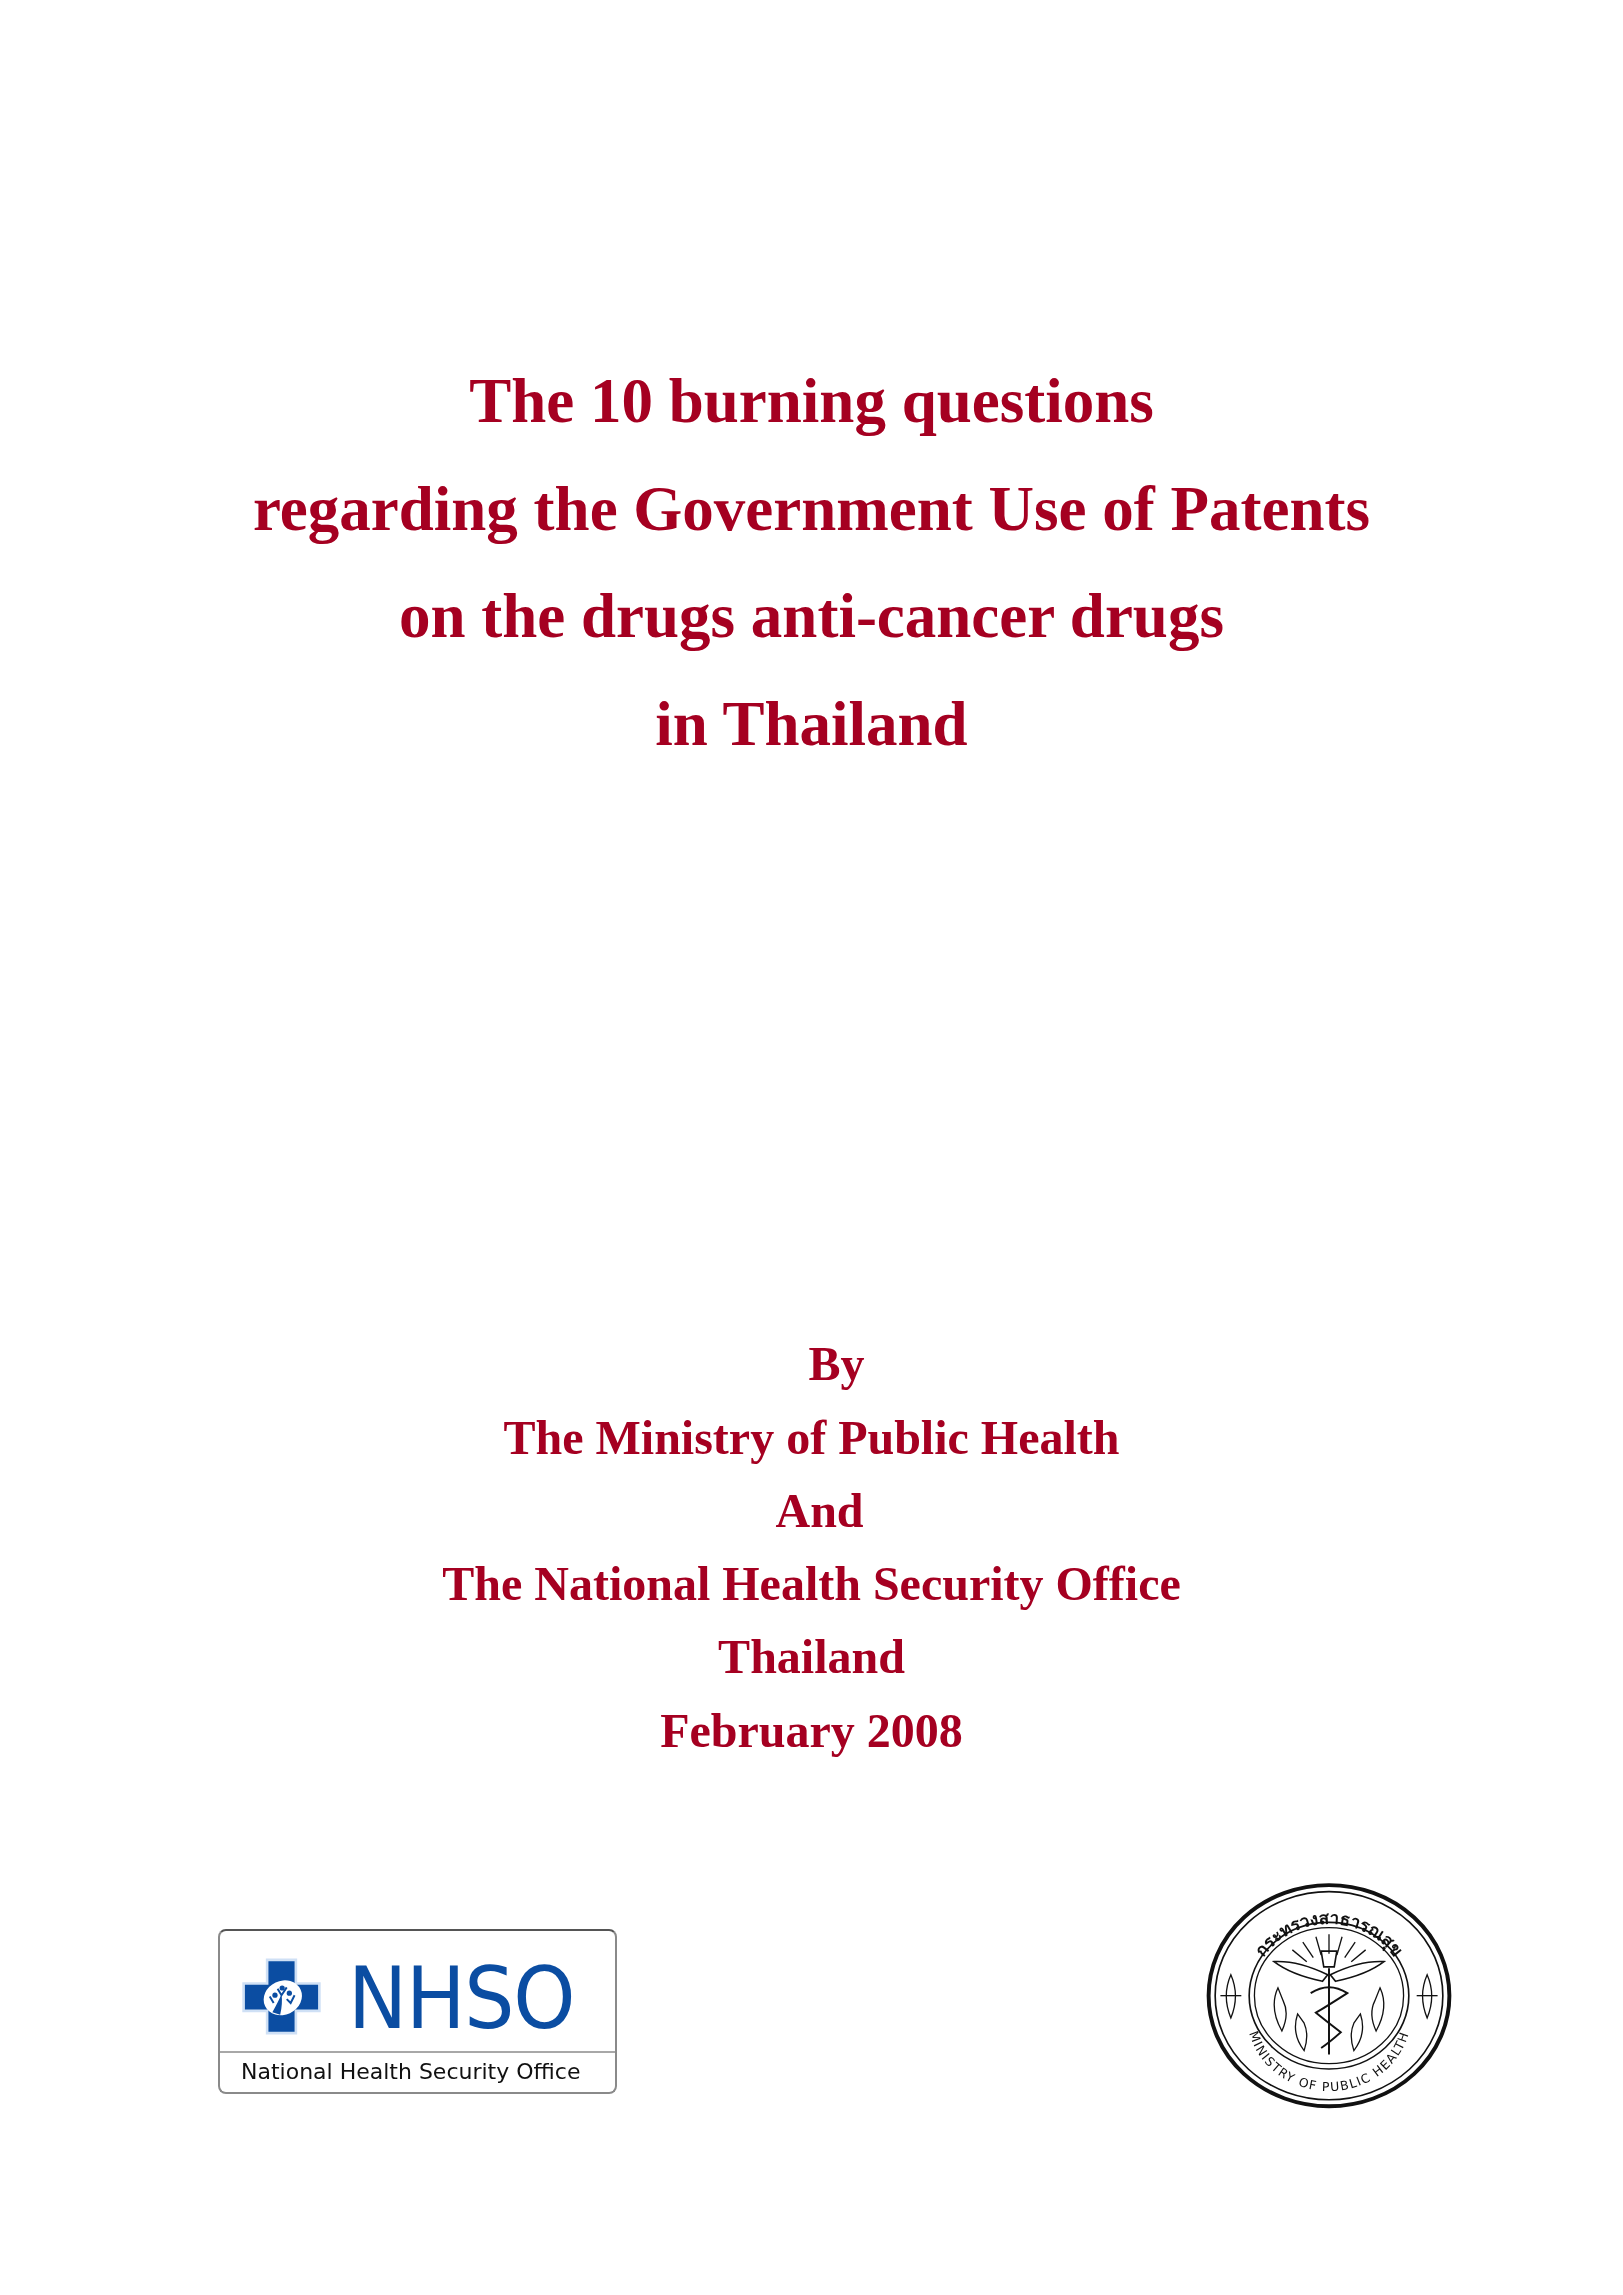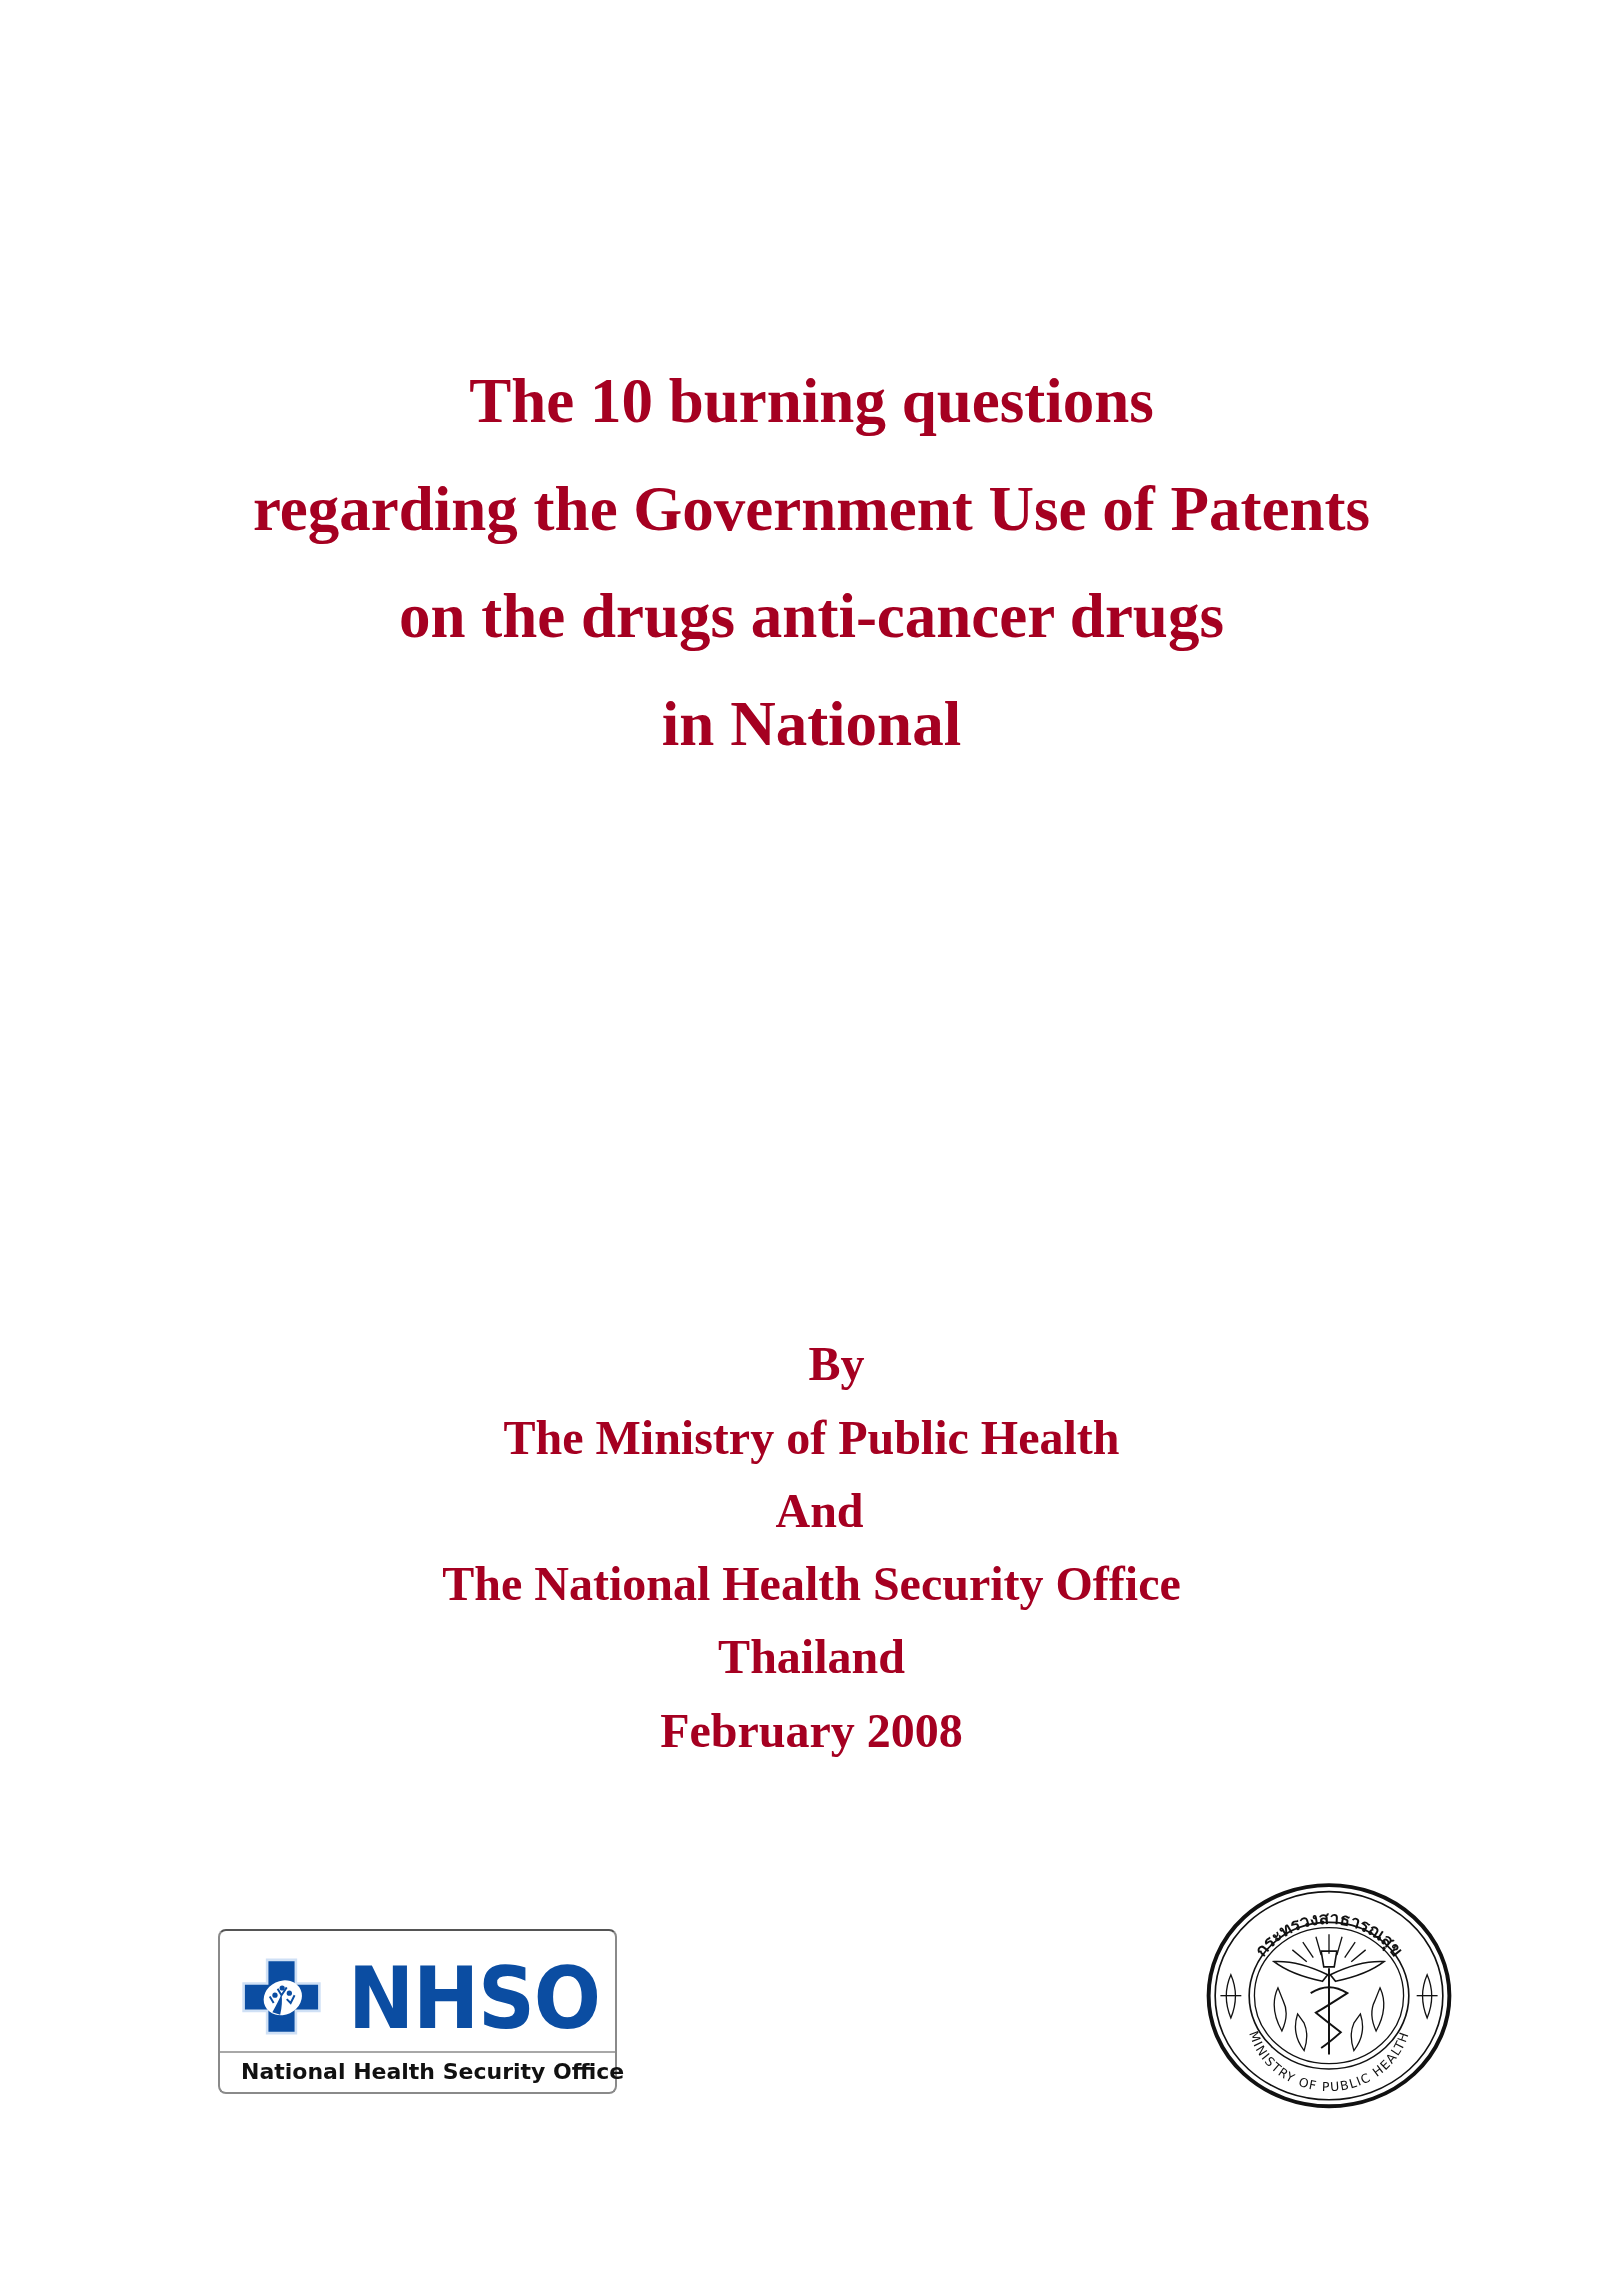--- a/index.html
+++ b/index.html
@@ -10,21 +10,21 @@
     font-family: "Liberation Serif", "DejaVu Serif", serif;
     font-weight: bold; color: #A50021; white-space: nowrap; line-height: 1;
   }
   .title-line { font-size: 63px; }
   .by-line { font-size: 48px; }
 
   
   .nhso-logo {
     position: absolute; left: 218px; top: 1929px; width: 399px; height: 165px;
     border: 2px solid #8a8a8a; border-top-color: #555; border-radius: 7.9px;
-    box-sizing: border-box; background: #fff; font-weight: bold;
+    box-sizing: border-box; background: #fff;
   }
   .nhso-divider { position: absolute; left: 0; right: 0; top: 120px; height: 2px; background: #a8a8a8; }
   .nhso-cross { position: absolute; left: 21px; top: 26px; width: 81px; height: 79px; }
   .nhso-acronym {
     position: absolute; left: 128px; top: 23.6px; font-family: "DejaVu Sans", sans-serif;
     font-size: 86px; color: #0B4DA2; letter-spacing: -1.3px; line-height: 1; transform: scaleX(0.92); transform-origin: left top;
   }
   .nhso-fullname {
     position: absolute; left: 21px; top: 130px; font-family: "DejaVu Sans", sans-serif;
     font-size: 22px; color: #111; line-height: 1; white-space: nowrap;
@@ -34,21 +34,21 @@
   .moph-seal { position: absolute; left: 1206px; top: 1883px; width: 246px; height: 226px; }
 </style>
 </head>
 <body>
 
 <div class="page">
 
   <div class="title-line" style="top:370px;">The 10 burning questions</div>
   <div class="title-line" style="top:478px;">regarding the Government Use of Patents</div>
   <div class="title-line" style="top:585px;">on the drugs anti-cancer drugs</div>
-  <div class="title-line" style="top:693px;">in National</div>
+  <div class="title-line" style="top:693px;">in Thailand</div>
 
   <div class="by-line" style="top:1340px;padding-left:25px;">By</div>
   <div class="by-line" style="top:1414px;">The Ministry of Public Health</div>
   <div class="by-line" style="top:1487px;margin-left:8px;">And</div>
   <div class="by-line" style="top:1560px;">The National Health Security Office</div>
   <div class="by-line" style="top:1633px;">Thailand</div>
   <div class="by-line" style="top:1707px;">February 2008</div>
 
   <div class="nhso-logo">
     <svg class="nhso-cross" viewBox="0 0 124 120">

